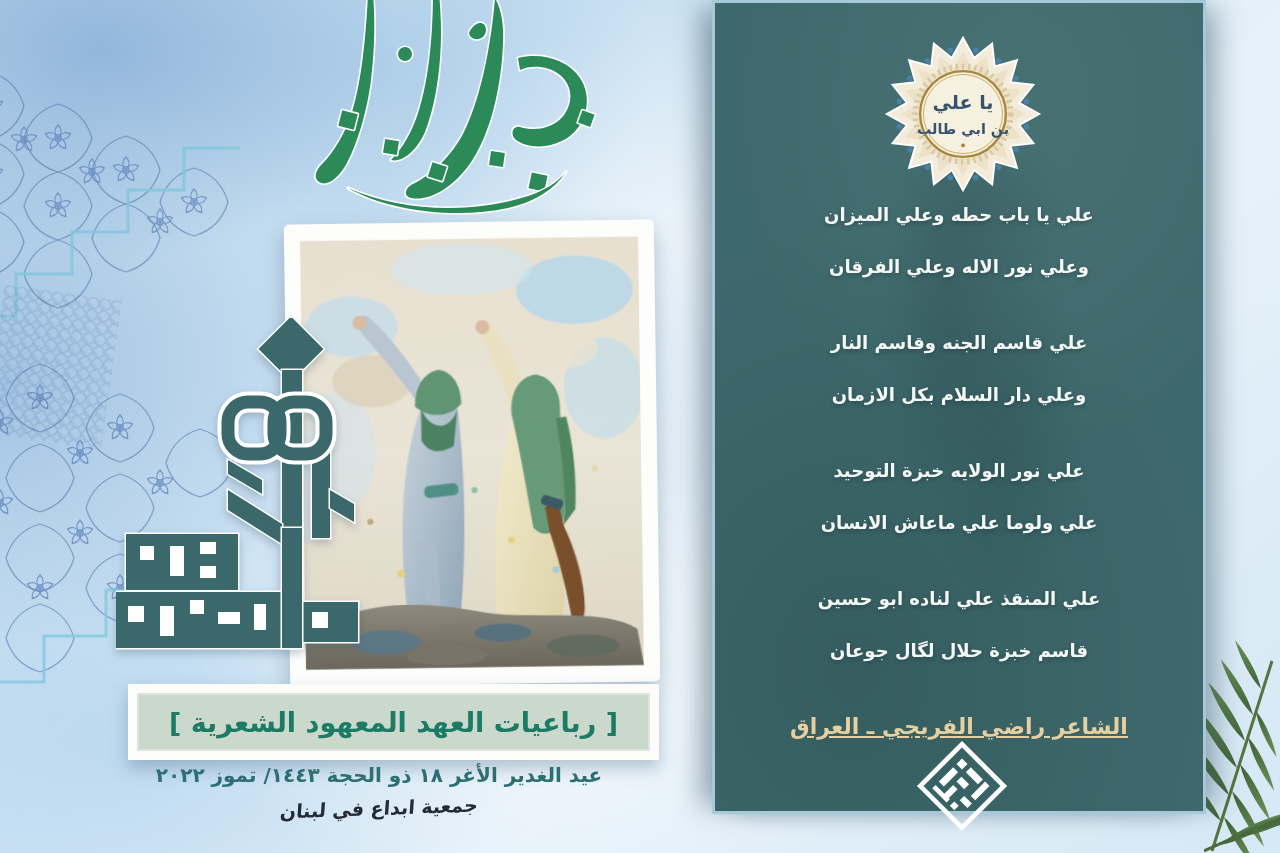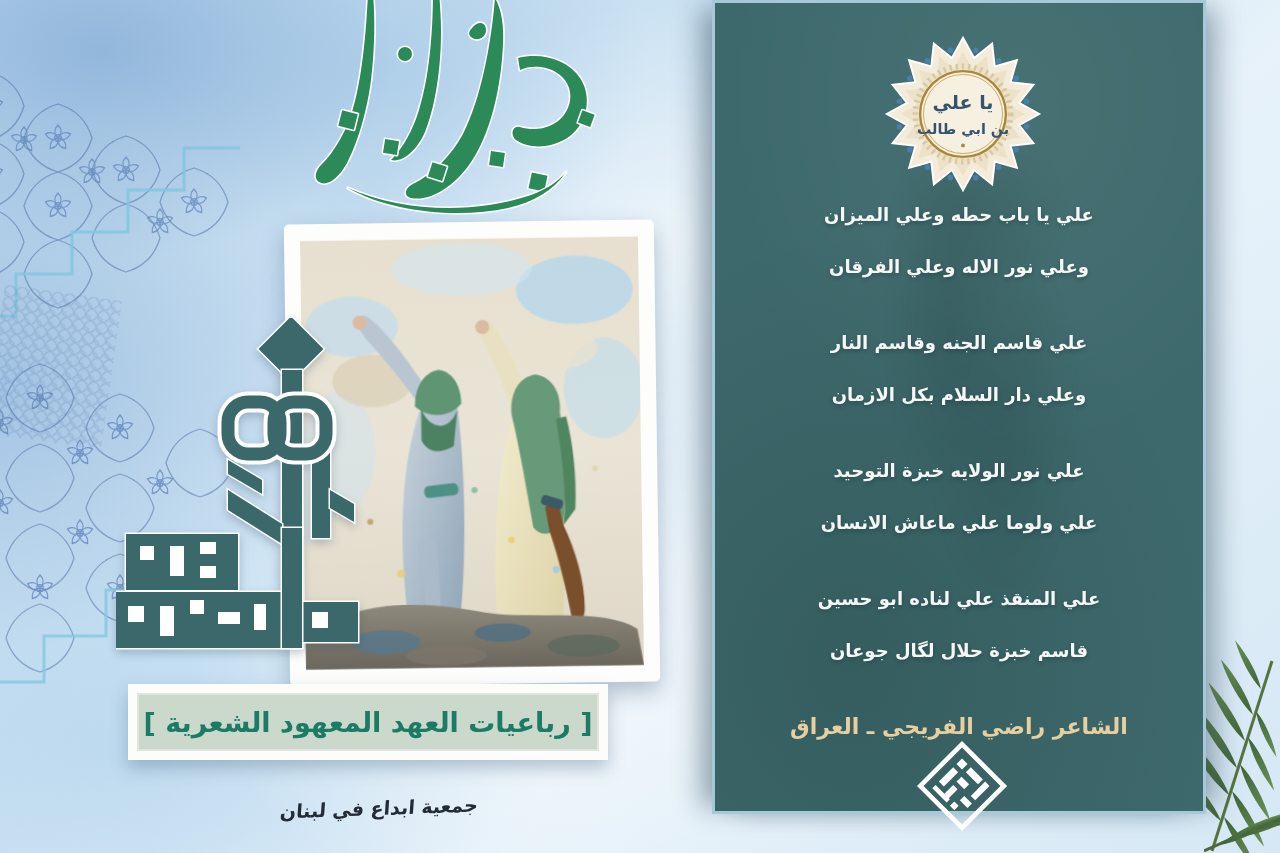--- a/index.html
+++ b/index.html
@@ -31,21 +31,21 @@
   .kufic-emblem{position:absolute;left:116px;top:318px;width:248px;height:352px;z-index:4;
     filter:drop-shadow(0 4px 4px rgba(50,80,95,.28));}
   .frame{
     position:absolute;left:287px;top:222px;width:370px;height:462px;z-index:3;
     background:#fdfdfc;border-radius:5px;padding:16px;
     box-shadow:0 10px 22px rgba(70,100,130,.38);
     transform:rotate(-.8deg);
   }
   .frame svg{display:block;width:100%;height:100%;}
   .banner{
-    position:absolute;left:128px;top:684px;width:480px;height:76px;z-index:5;
+    position:absolute;left:128px;top:684px;width:531px;height:76px;z-index:5;
     background:#cbd8cc;border:9px solid #fcfdfb;
     box-shadow:0 8px 16px rgba(70,100,125,.35), inset 0 0 0 2px rgba(255,255,255,.35);
     display:flex;align-items:center;justify-content:center;
   }
   .banner-text{color:#1b7b64;font-size:27px;font-weight:bold;direction:rtl;white-space:nowrap;}
   .date-line{
     position:absolute;left:96px;top:763px;width:566px;text-align:center;z-index:5;
     color:#2d6e73;font-size:20px;font-weight:bold;direction:rtl;
   }
   .signature{
@@ -73,21 +73,21 @@
   }
   .medallion{position:absolute;left:167px;top:30px;width:162px;height:162px;}
   .verses{position:absolute;left:4px;right:4px;top:186px;text-align:center;direction:rtl;}
   .couplet{margin-bottom:24px;}
   .vline{
     color:#f4f7f6;font-size:18px;font-weight:bold;line-height:52px;white-space:nowrap;
     text-shadow:0 2px 4px rgba(8,28,32,.28);
   }
   .poet{
     position:absolute;left:0;right:0;top:704px;text-align:center;direction:rtl;
-    color:#e6cfa0;font-size:22px;font-weight:600;line-height:40px;
+    color:#e6cfa0;font-size:22px;font-weight:600;line-height:40px;text-decoration:underline;
   }
   .kufic-diamond{position:absolute;left:212px;top:748px;width:70px;height:70px;transform:rotate(45deg);}
   
   .palm{position:absolute;right:0;bottom:0;width:76px;height:248px;z-index:2;}
 </style>
 </head>
 <body>
 
 <div class="poster">
 
@@ -280,20 +280,21 @@
           <circle cx="250" cy="330" r="3.4" fill="#a0c8df"></circle>
         <circle cx="66" cy="280" r="3" fill="#b6a06a"></circle>
           <circle cx="290" cy="230" r="3" fill="#e0d6a8"></circle>
       </g>
     </svg>
   </div>
 
   <div class="banner">
     <span class="banner-text">[ رباعيات العهد المعهود الشعرية ]</span>
   </div>
+  <div class="date-line">عيد الغدير الأغر ١٨ ذو الحجة ١٤٤٣/ تموز ٢٠٢٢</div>
   <div class="signature">جمعية ابداع في لبنان</div>
 
   <svg class="palm" viewBox="0 0 76 248">
     <defs>
       <linearGradient id="leafg" x1="0" y1="0" x2="0" y2="1">
         <stop offset="0" stop-color="#6c9156"></stop>
           <stop offset="1" stop-color="#3f6238"></stop>
       </linearGradient>
       <path id="leaf" d="M0,0 C3.4,-12 3.4,-30 0,-46 C-3.4,-30 -3.4,-12 0,0 Z" fill="url(#leafg)"></path>
     </defs>

